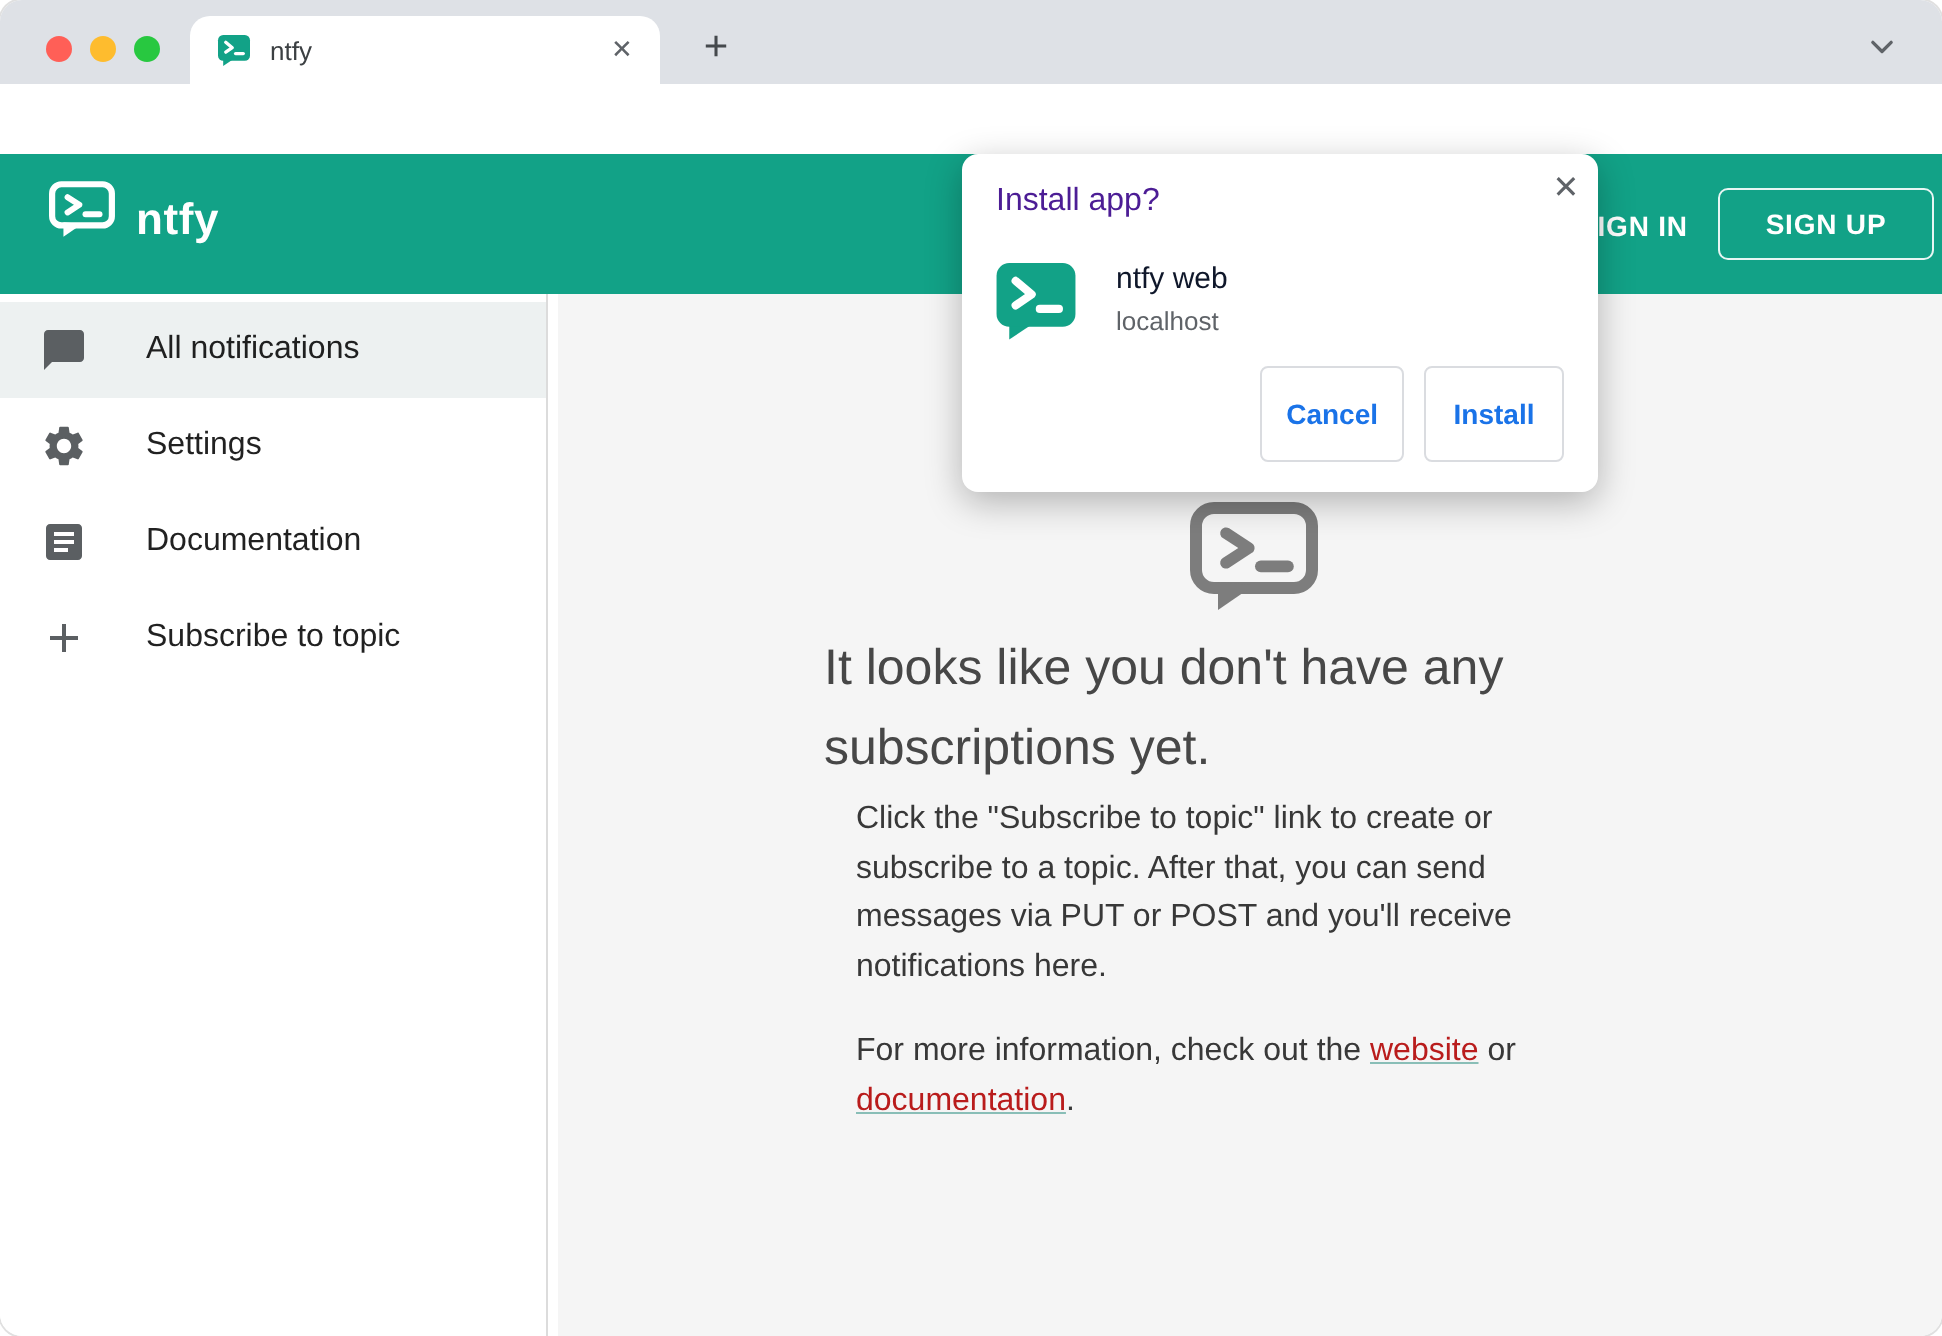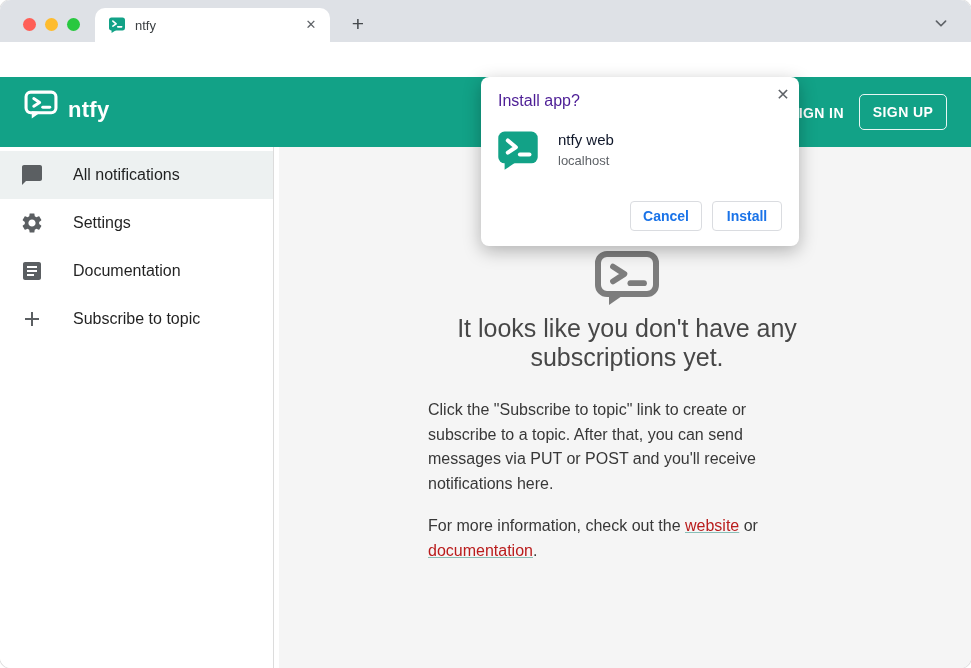--- a/index.html
+++ b/index.html
@@ -51,51 +51,51 @@
   .ext-puzzle { left:836px; }
   .ext-panel { left:866px; }
   .tb-avatar { position:absolute; left:901px; top:48px; width:24px; height:24px; cursor:pointer; }
   .tb-menu { left:937px; position:absolute; top:48px; width:24px; height:24px; color:#5f6368; cursor:pointer; }
 
   
   .appheader { position:absolute; left:0; top:77px; width:100%; height:70px; background:#12a287; }
   .brand-logo { position:absolute; left:24px; top:13px; width:34px; height:30px; color:#ffffff; }
   .brand-name { position:absolute; left:68px; top:20px; font-size:22px; font-weight:bold; color:#ffffff; letter-spacing:.3px; }
   .signin-btn { position:absolute; left:781px; top:22px; padding:6px 8px; color:#ffffff; font-size:14px; font-weight:bold; letter-spacing:.4px; cursor:pointer; }
-  .signup-btn { position:absolute; left:859px; top:17px; width:88px; height:36px; border:1.5px solid rgba(255,255,255,.9);
+  .signup-btn { position:absolute; left:859px; top:17px; width:108px; height:36px; border:1.5px solid rgba(255,255,255,.9);
     border-radius:5px; color:#ffffff; font-size:14px; font-weight:bold; letter-spacing:.4px;
     display:flex; align-items:center; justify-content:center; cursor:pointer; background:transparent; }
 
   
   .sidebar { position:absolute; left:0; top:147px; width:274px; height:521px; background:#ffffff; border-right:1px solid #dcdcdc; padding-top:4px; }
   .side-item { position:relative; height:48px; display:flex; align-items:center; padding-left:20px; cursor:pointer; }
   .side-item.selected { background:#edf1f1; }
   .side-item svg { width:24px; height:24px; color:#5b5f62; flex:0 0 auto; }
   .side-label { margin-left:29px; font-size:16px; color:rgba(0,0,0,.87); }
 
   
   .main { position:absolute; left:279px; top:147px; width:692px; height:521px; background:#f5f5f5; }
   .empty-icon { position:absolute; left:315px; top:103px; width:66px; height:58px; color:#7d7d7d; }
-  .empty-heading { position:absolute; left:133px; top:167px; width:430px; text-align:center;
-    font-size:25px; line-height:29px; color:#474747; font-weight:400; }
+  .empty-heading { position:absolute; left:133px; top:167px; width:430px; 
+    font-size:25px; line-height:40px; color:#474747; font-weight:400; }
   .empty-body { position:absolute; left:149px; top:251px; width:350px; font-size:16px; line-height:24.5px; color:#383838; }
   .empty-body p + p { margin-top:18px; }
   .green-link { color:#b91c1c; text-decoration:underline; text-decoration-color:rgba(47,143,131,.55); cursor:pointer; }
 
   
   .dialog { position:absolute; left:481px; top:77px; width:318px; height:169px; background:#ffffff;
     border-radius:8px; box-shadow:0 5px 18px rgba(0,0,0,.28); z-index:50; }
   .dlg-title { position:absolute; left:17px; top:15px; font-size:16px; color:#4c1d95; }
   .dlg-close { position:absolute; left:292px; top:8px; width:20px; height:20px; color:#5f6368; font-size:16px;
     line-height:20px; text-align:center; cursor:pointer; }
   .dlg-appicon { position:absolute; left:16px; top:53px; width:42px; height:40px; color:#12a287; }
   .dlg-appname { position:absolute; left:77px; top:54px; font-size:15px; color:#0f172a; }
   .dlg-origin { position:absolute; left:77px; top:76px; font-size:13px; color:#5f6368; }
   .dlg-buttons { position:absolute; right:17px; bottom:15px; display:flex; gap:10px; }
-  .dlg-btn { min-width:70px; height:30px; background:#ffffff; border:1px solid #dadce0; border-radius:4px;
+  .dlg-btn { min-width:70px; height:48px; background:#ffffff; border:1px solid #dadce0; border-radius:4px;
     color:#1a73e8; font-size:14px; font-weight:bold; font-family:"Liberation Sans",sans-serif;
     display:flex; align-items:center; justify-content:center; padding:0 12px; cursor:pointer; }
 </style>
 </head>
 <body>
 
 <svg width="0" height="0" style="position:absolute">
   <defs>
     <symbol id="sym-ntfy-outline" viewBox="0 0 33 29">
       <rect x="2" y="2" width="29" height="20" rx="4.5" fill="none" stroke="currentColor" stroke-width="3"></rect>

